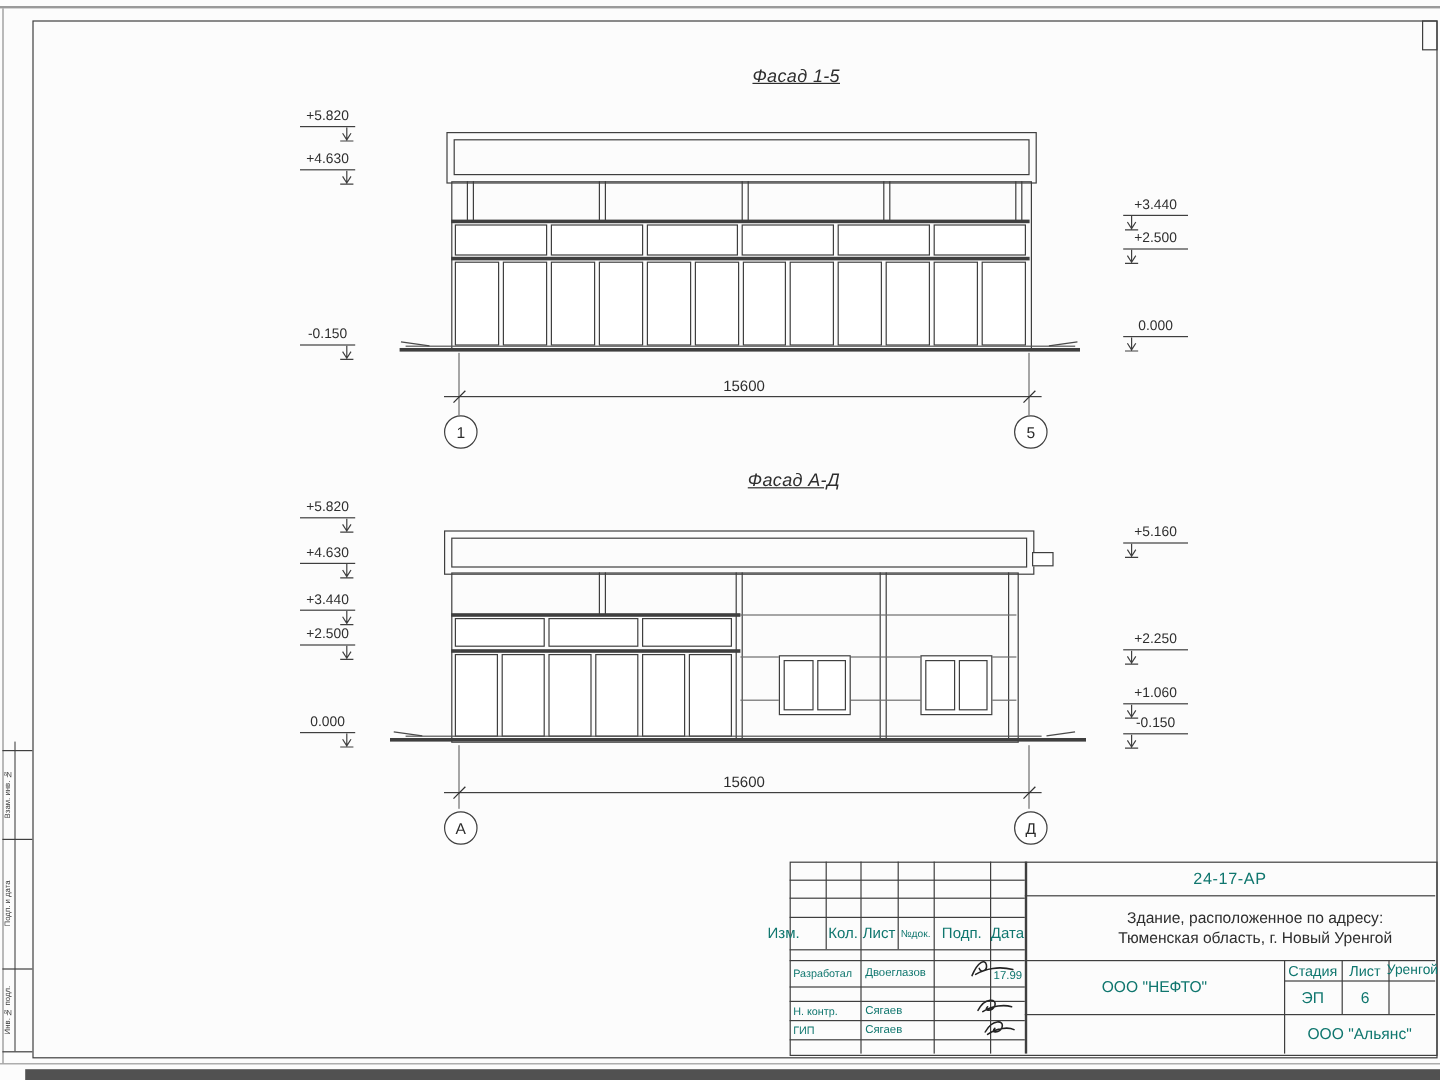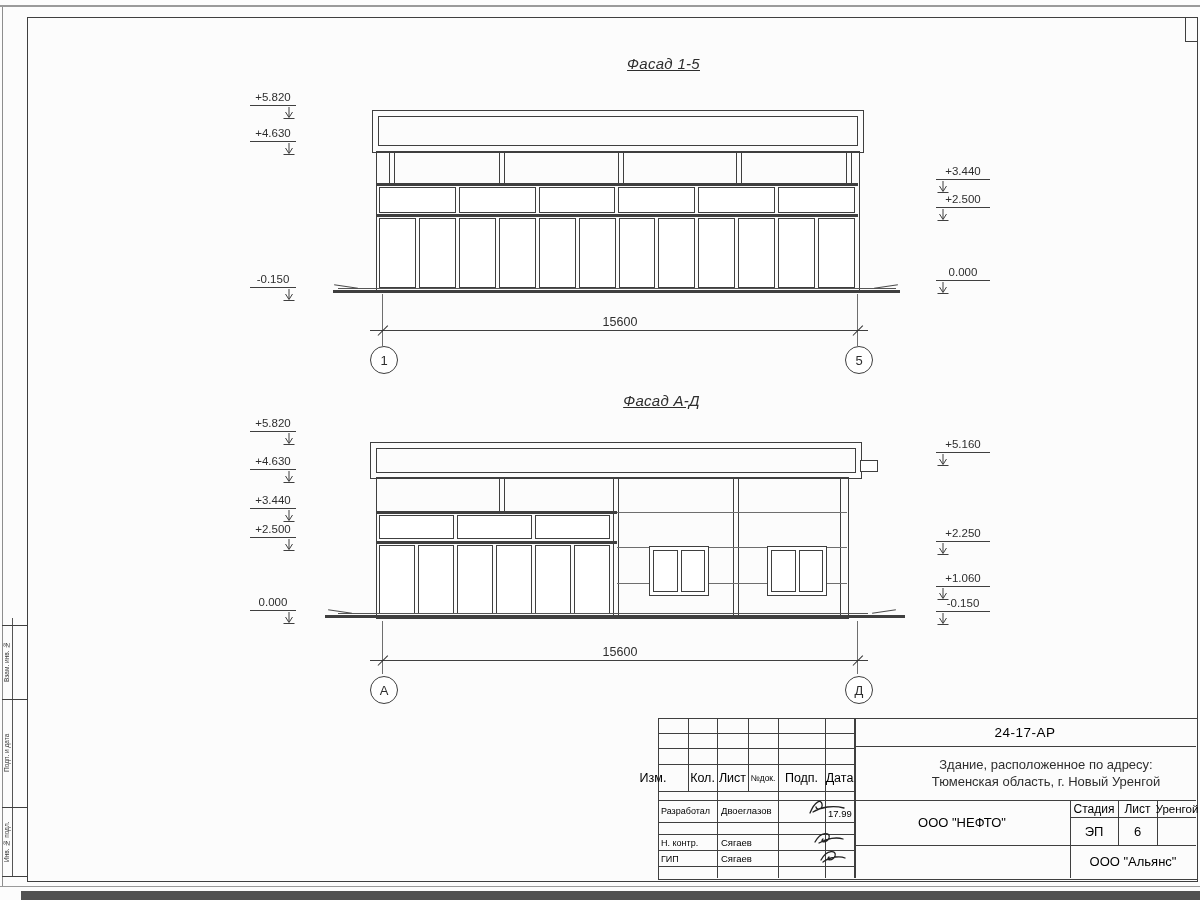--- a/index.html
+++ b/index.html
@@ -5,21 +5,21 @@
   html,body{margin:0;padding:0;background:#ffffff;}
   #sheet{position:relative;width:1200px;height:900px;background:#fcfcfc;overflow:hidden;
          font-family:"Liberation Sans",sans-serif;color:#2e2e2e;}
   .abs{position:absolute;margin-left:21px;}
   .hl{position:absolute;background:#3f3f3f;height:1px;}
   .vl{position:absolute;background:#3f3f3f;width:1px;}
   .soft{background:#6e6e6e;}
   .box{position:absolute;border:1.2px solid #3f3f3f;background:transparent;}
   .wbox{background:#fff;}
   .thk{position:absolute;background:#3f3f3f;height:2.5px;}
-  .txt{position:absolute;white-space:nowrap;color:#000000;}
+  .txt{position:absolute;white-space:nowrap;color:#0f766e;}
   .ctr{display:flex;align-items:center;justify-content:center;text-align:center;}
   .row{position:absolute;display:flex;gap:3px;}
   .pane{flex:1;border:1.3px solid #3f3f3f;background:#fff;}
   .mull{position:absolute;width:4px;border-left:1px solid #3f3f3f;border-right:1px solid #3f3f3f;}
   .tick{position:absolute;width:14px;height:1.4px;background:#2f2f2f;transform:rotate(-45deg);}
   .axis{position:absolute;width:26px;height:26px;border:1.3px solid #3f3f3f;border-radius:50%;
         background:#fff;display:flex;align-items:center;justify-content:center;font-size:13px;}
   .ftitle{position:absolute;width:170px;text-align:right;font-size:15px;font-style:italic;
           text-decoration:underline;letter-spacing:.3px;}
   .dimtxt{position:absolute;width:160px;text-align:center;font-size:12.5px;}

